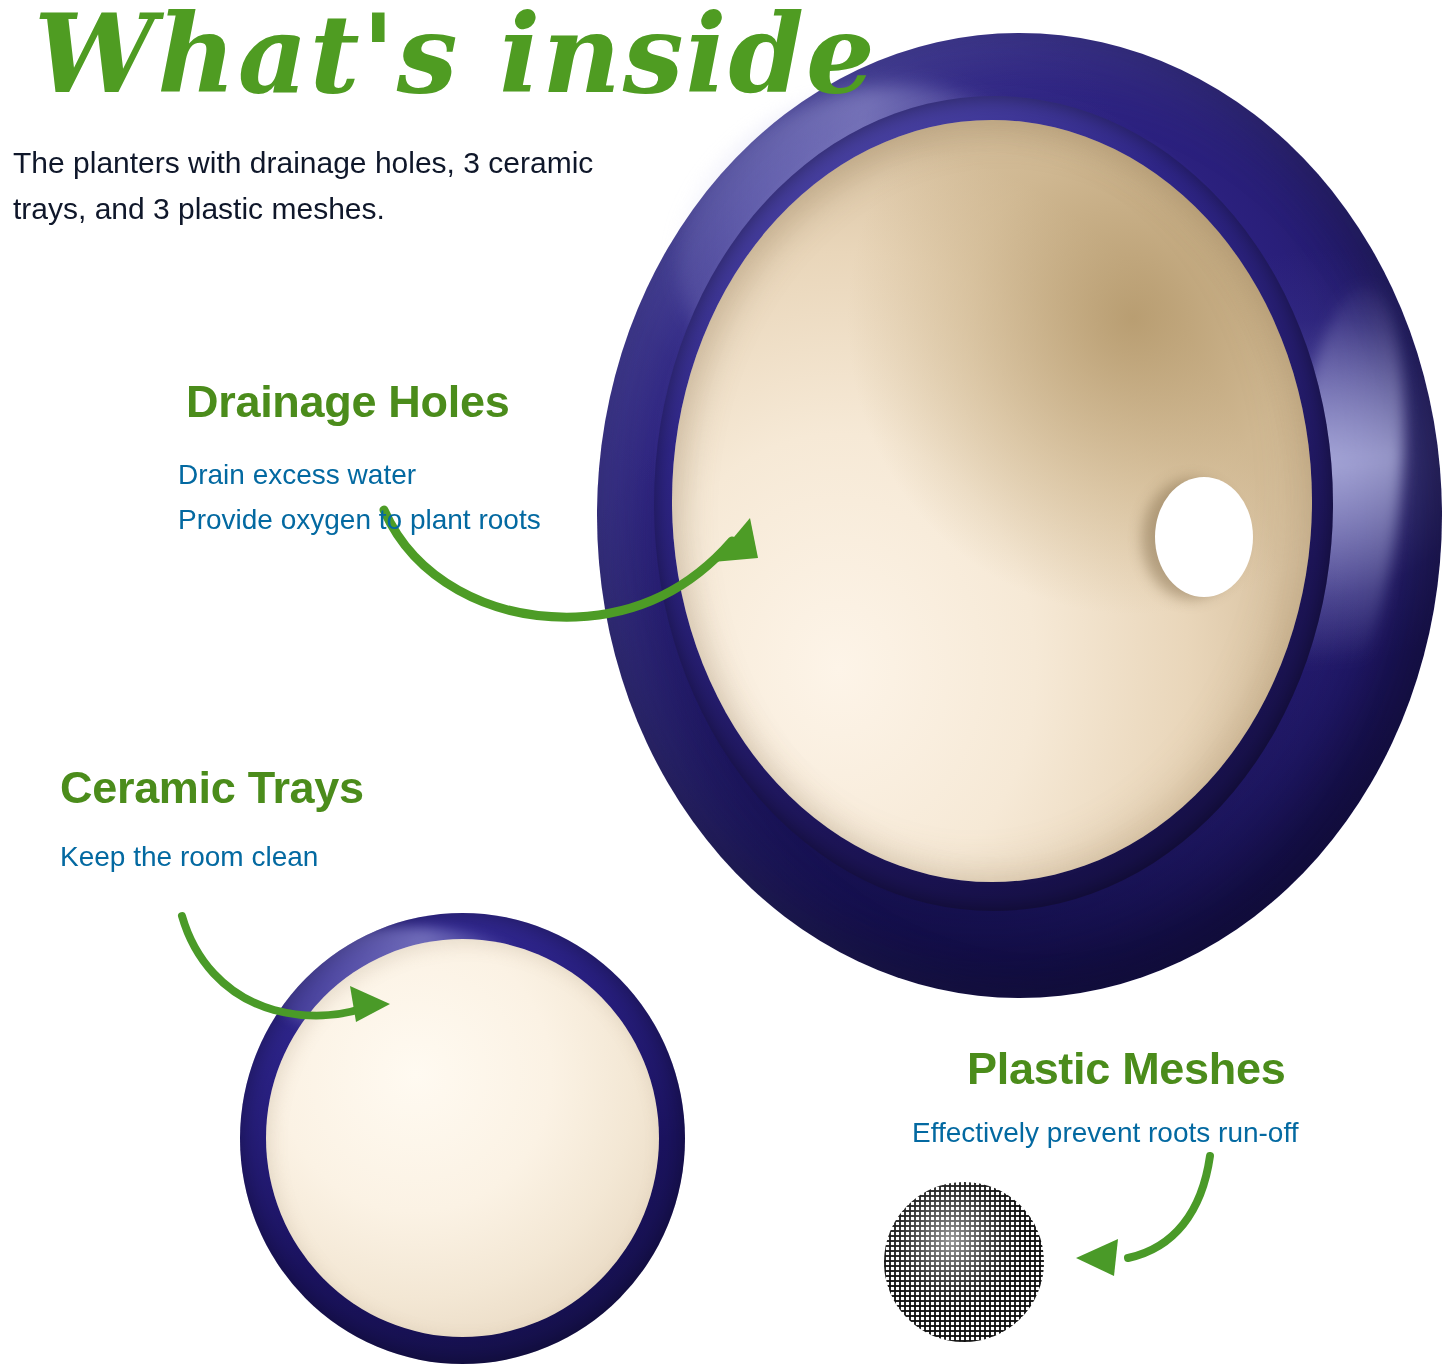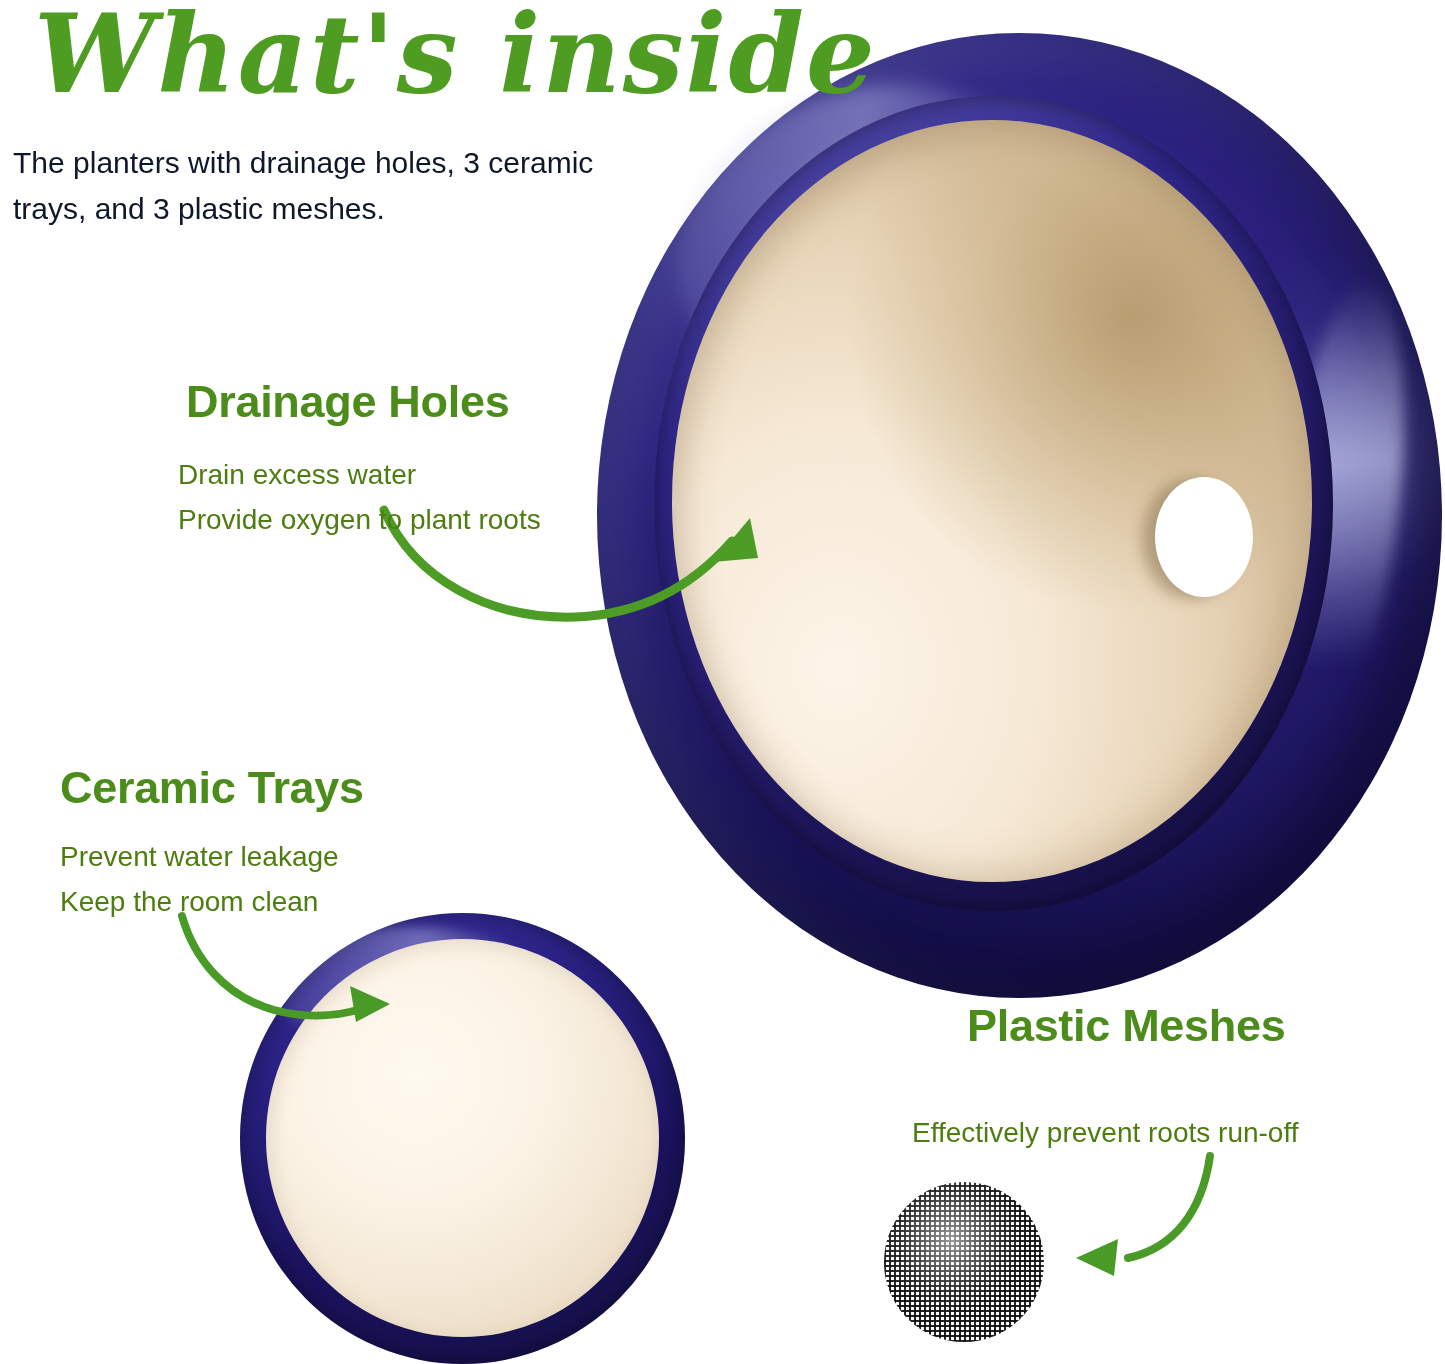--- a/index.html
+++ b/index.html
@@ -39,32 +39,32 @@
     font-weight:700;
     color:#4b8c1b;
     white-space:nowrap;
     letter-spacing:-0.3px;
   }
   .feature-lines { position:absolute; }
   .feature-line {
     font-size:28px;
     line-height:1.62;
     font-weight:400;
-    color:#4d7c0f;
+    color:#0369a1;
     white-space:nowrap;
   }
 
   #drainage-heading { left:178px; top:376px;margin-left:8px; }
   #drainage-lines   { left:178px; top:452px; }
   #drainage-lines .feature-line { padding-left:0px; }
 
   #trays-heading { left:60px; top:762px; }
   #trays-lines   { left:60px; top:834px; }
 
-  #meshes-heading { left:967px; top:1000px; }
+  #meshes-heading { left:967px; top:1043px; }
   #meshes-lines   { left:912px; top:1110px; }
   #meshes-lines .feature-line { font-size:28px; }
 
   
   #product-stage { position:absolute; inset:0; pointer-events:none; }
 
   
   #planter-main {
     position:absolute;
     left:597px; top:33px;
@@ -228,20 +228,19 @@
 <div id="header-subtitle">The planters with drainage holes, 3 ceramic trays, and 3 plastic meshes.</div>
 
 <div id="drainage-heading" class="feature-heading">Drainage Holes</div>
 <div id="drainage-lines" class="feature-lines">
   <div class="feature-line">Drain excess water</div>
   <div class="feature-line">Provide oxygen to plant roots</div>
 </div>
 
 <div id="trays-heading" class="feature-heading">Ceramic Trays</div>
 <div id="trays-lines" class="feature-lines">
-  <div class="feature-line">Prevent water leakage</div>
   <div class="feature-line">Keep the room clean</div>
 </div>
 
 <div id="meshes-heading" class="feature-heading">Plastic Meshes</div>
 <div id="meshes-lines" class="feature-lines">
   <div class="feature-line">Effectively prevent roots run-off</div>
 </div>
 
 </body></html>

